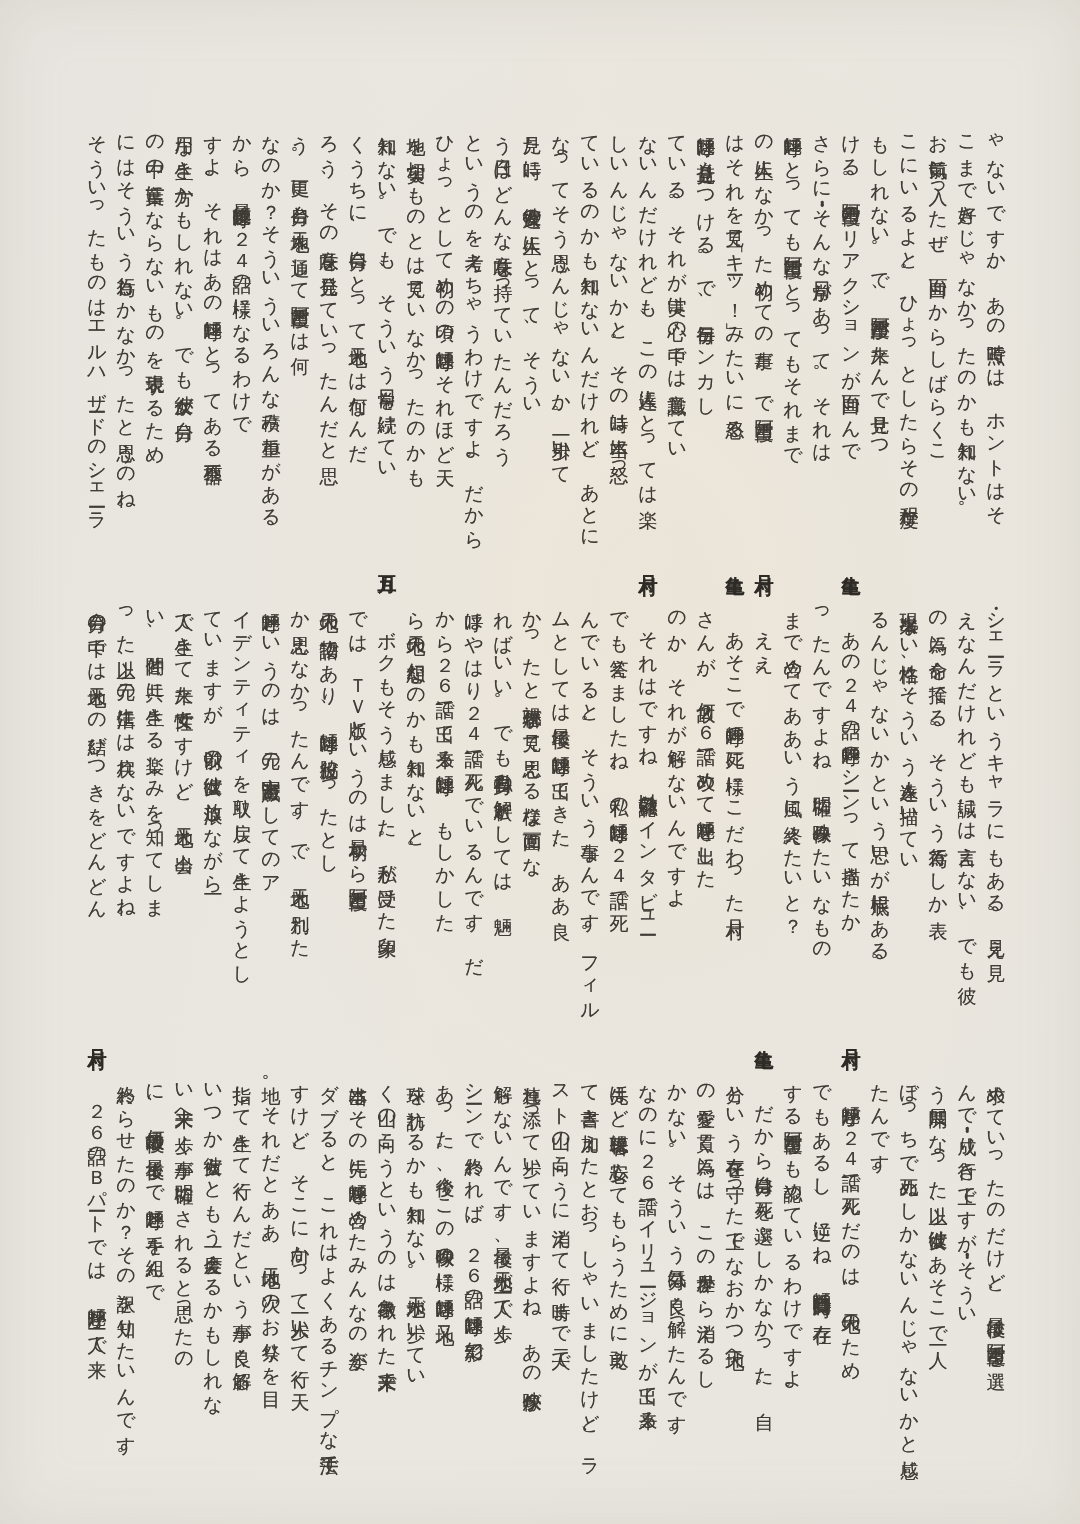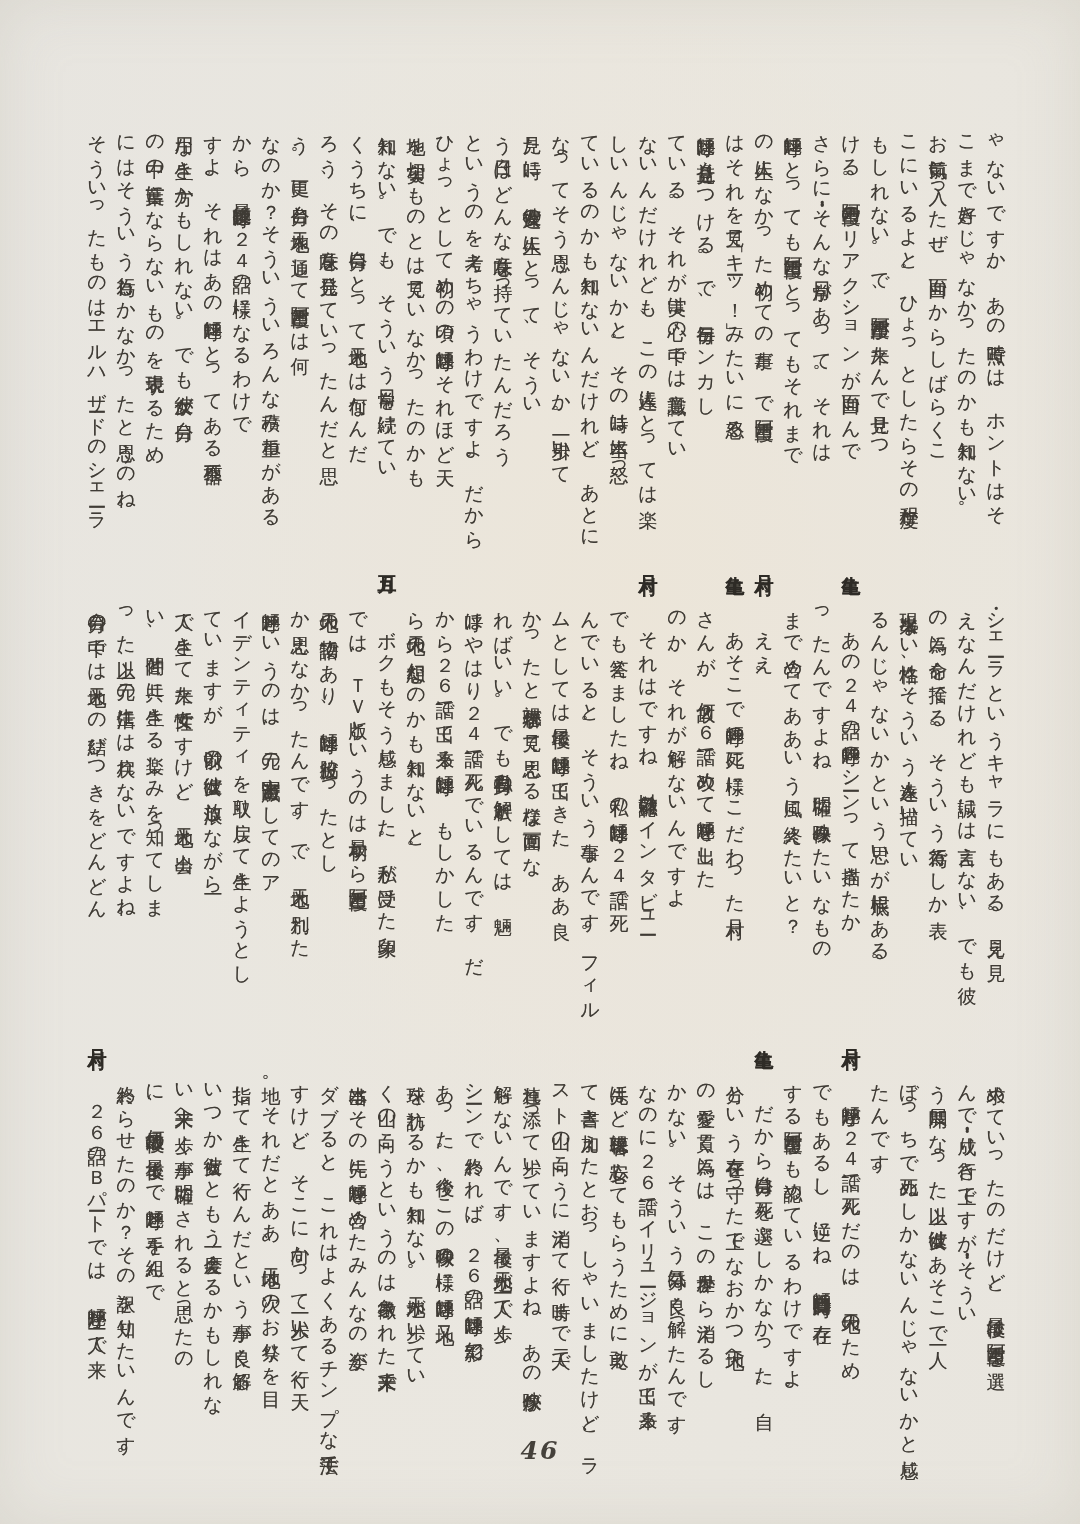--- a/index.html
+++ b/index.html
@@ -162,14 +162,13 @@
       <div class="col"><span>ダブると、これはよくあるチンプな手法で</span></div>
       <div class="col"><span>すけど、そこに向かって一人歩いて行く天</span></div>
       <div class="col"><span>地。それだとああ、天地は次のお祭りを目</span></div>
       <div class="col"><span>指して生きて行くんだという事が良く解る。</span></div>
       <div class="col"><span>いつか彼女らともう一度会えるかもしれな</span></div>
       <div class="col"><span>い未来へ歩く事が明確にされると思ったの</span></div>
       <div class="col"><span>に、何故最後の最後まで魎呼と手を組んで</span></div>
       <div class="col"><span>終わらせたのか？その訳を知りたいんです。</span></div>
       <div class="col labeled"><span class="speaker">月村</span><span>２６話のＢパートでは、魎呼が一人で来</span></div>
     </section>
-  <div class="page-number">46</div>
 </div>
 
 </body></html>

